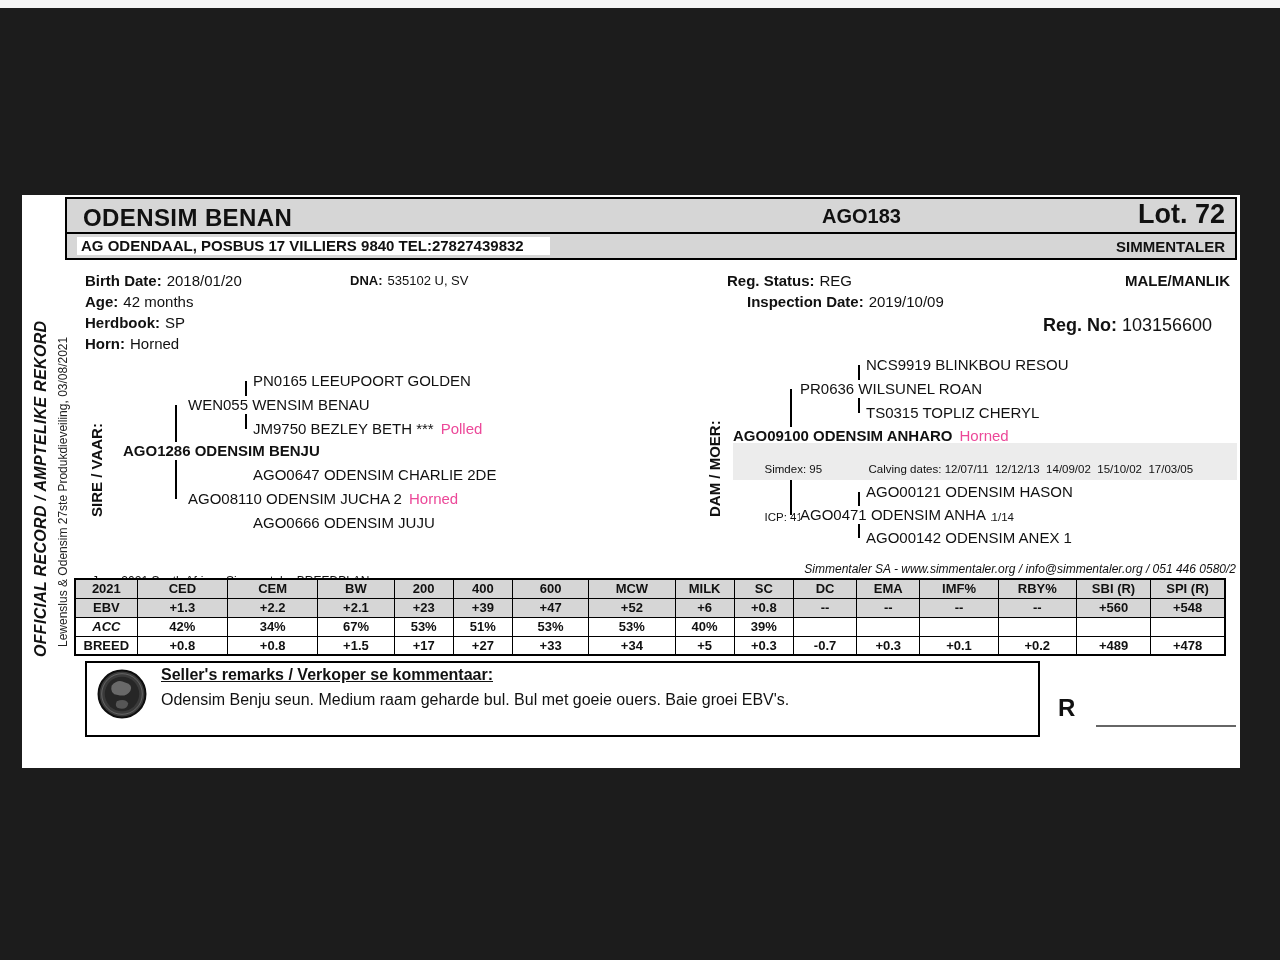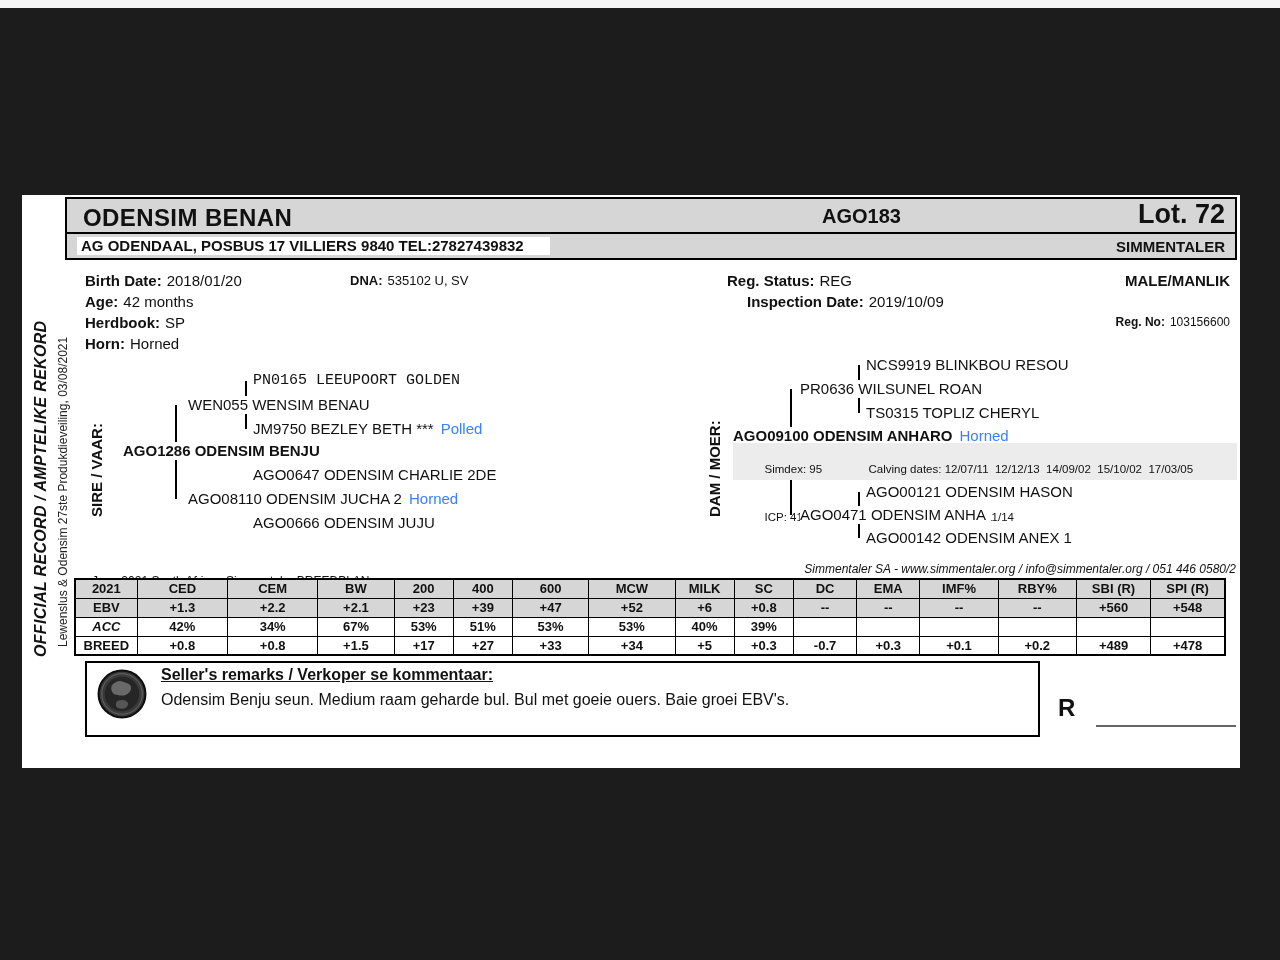--- a/index.html
+++ b/index.html
@@ -30,34 +30,34 @@
 
   
   .field { position:absolute; font-size:15px; white-space:nowrap; }
   .field .lb { font-weight:bold; margin-right:5px; }
   .small { font-size:13px; }
   .f-birth { left:63px; top:77px; }  .f-dna { left:296px; top:78px;padding-left:32px; }
   .f-age { left:63px; top:98px; }    .f-herdbook { left:63px; top:119px; }
   .f-horn { left:63px; top:140px; }
   .f-regstatus { left:705px; top:77px; } .f-inspection { left:714px; top:98px;margin-left:11px; }
   .f-sex { right:10px; top:77px; font-weight:bold; font-size:15px; }
-  .f-regno { right:10px; top:120px; font-size:12px; }
+  .f-regno { right:28px; top:120px; font-size:18px; }
 
   
   .ped { position:absolute; font-size:15px; white-space:nowrap; background:#fff;
          padding:0 5px 1px 0; z-index:2; line-height:17px; }
   .ped.bold { font-weight:bold;text-align:right; }
-  .note { color:#3b82f6; margin-left:7px; }
+  .note { color:#ec4899; margin-left:7px; }
   .pline { position:absolute; width:2px; background:#000; z-index:1; }
   .l-a { left:223px; top:186px; height:48px; }
   .l-b { left:153px; top:210px; height:94px; }
   .l-c { left:836px; top:170px; height:48px; }
   .l-d { left:768px; top:194px; height:126px; }
   .l-e { left:836px; top:297px; height:46px; }
-  .p-ss  { left:231px; top:177px;font-family:Liberation Mono, monospace; } .p-s   { left:166px; top:201px; }
+  .p-ss  { left:231px; top:177px; } .p-s   { left:166px; top:201px; }
   .p-sd  { left:231px; top:225px; } .p-subj-s { left:101px; top:247px; }
   .p-ds  { left:231px; top:271px; } .p-d   { left:166px; top:295px; }
   .p-dd  { left:231px; top:319px; }
   .p-dss { left:844px; top:161px; } .p-dsire { left:778px; top:185px; }
   .p-dsd { left:844px; top:209px; } .p-subj-d { left:711px; top:232px; }
   .p-dds { left:844px; top:288px; } .p-ddam { left:778px; top:311px; }
   .p-ddd { left:844px; top:334px; }
   .stats { position:absolute; left:711px; top:248px; width:504px; height:37px;
            background:#ececec; z-index:2; font-size:11.5px; padding:2px 0 0 6px; }
   .stats .srow { line-height:16px; white-space:pre; }

